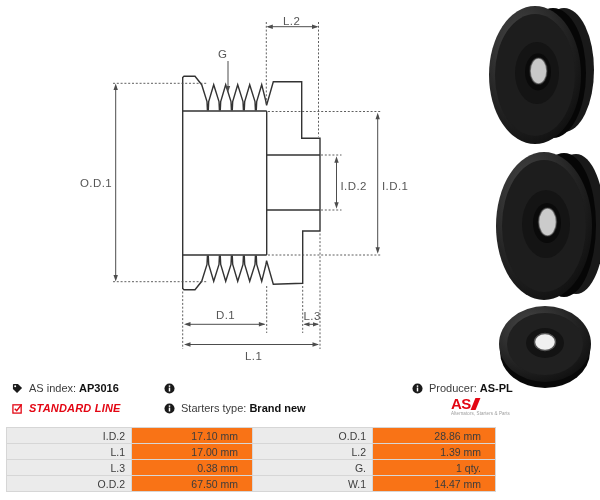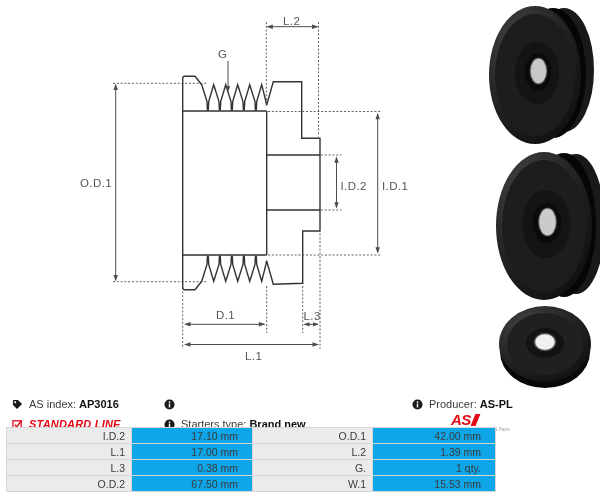--- a/index.html
+++ b/index.html
@@ -6,43 +6,43 @@
   .page{
     position:relative;width:600px;height:500px;background:#ffffff;
     font-family:"Liberation Sans",sans-serif;overflow:hidden;color:#3c3c3c;
   }
   
   .drawing{position:absolute;left:0;top:0;}
   .dim-text{font-size:11.5px;fill:#565656;letter-spacing:.4px;}
   
   .photo{position:absolute;}
   
-  .info-block{position:absolute;font-size:11px;margin-top:16px;}
+  .info-block{position:absolute;font-size:11px;}
   .info-line{display:flex;align-items:center;height:20px;gap:6px;white-space:nowrap;}
   .ilabel{color:#3c3c3c;}
   .ibold{color:#111;font-weight:bold;margin-left:3px;}
   .red-bold{color:#e30613;font-weight:bold;letter-spacing:.2px;font-style:italic;}
   .icon{display:inline-flex;flex:0 0 auto;}
   
   .as-logo{margin-left:39px;margin-top:-2px;width:40px;}
   .as-logo-mark{display:flex;align-items:flex-end;height:14px;}
-  .as-logo-as{color:#e30613;font-weight:bold;font-style:italic;font-size:15px;line-height:13px;letter-spacing:-.5px;}
+  .as-logo-as{color:#e30613;font-weight:bold;font-size:15px;line-height:13px;letter-spacing:-.5px;}
   .as-logo-bar{display:inline-block;width:5px;height:12px;background:#e30613;transform:skewX(-22deg);margin-left:2px;}
   .as-logo-sub{font-size:4.5px;color:#9a9a9a;white-space:nowrap;margin-top:1px;letter-spacing:.1px;}
   
   .spec-table{
     position:absolute;left:6px;top:427px;width:489px;
     border-collapse:collapse;table-layout:fixed;font-size:10.5px;color:#3c3c3c;
   }
   .spec-table td{
     border:1px solid #d6d6d6;height:15px;padding:0 14px 0 4px;
     text-align:right;overflow:hidden;white-space:nowrap;
   }
   .spec-table td.k{background:#ebebeb;padding-right:6px;}
-  .spec-table td.v{background:#0ea5e9;}
+  .spec-table td.v{background:#f97316;}
 </style>
 </head>
 <body>
 
 <div class="page">
 
   <svg class="drawing" width="480" height="372" viewBox="0 0 480 372">
 
     <g fill="#ffffff" stroke="#333333" stroke-width="1.4" stroke-linejoin="miter">
       <path d="M 182.7 77.5 L 184 76.2 L 195 76.2 L 201.7 84.7
@@ -230,36 +230,36 @@
         <col style="width:125px">
         <col style="width:121px">
         <col style="width:120px">
         <col style="width:123px">
       </colgroup>
     <tbody>
       <tr>
         <td class="k">I.D.2</td>
         <td class="v">17.10 mm</td>
         <td class="k">O.D.1</td>
-        <td class="v">42.00 mm</td>
+        <td class="v">28.86 mm</td>
       </tr>
       <tr>
         <td class="k">L.1</td>
         <td class="v">17.00 mm</td>
         <td class="k">L.2</td>
         <td class="v">1.39 mm</td>
       </tr>
       <tr>
         <td class="k">L.3</td>
         <td class="v">0.38 mm</td>
         <td class="k">G.</td>
         <td class="v">1 qty.</td>
       </tr>
       <tr>
         <td class="k">O.D.2</td>
         <td class="v">67.50 mm</td>
         <td class="k">W.1</td>
-        <td class="v">15.53 mm</td>
+        <td class="v">14.47 mm</td>
       </tr>
     </tbody>
   </table>
 
 </div>
 
 </body></html>

